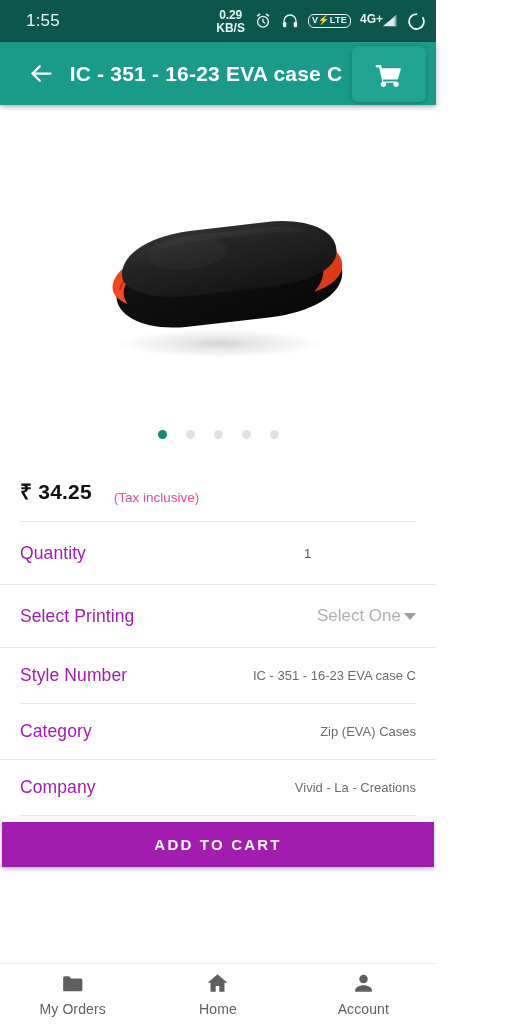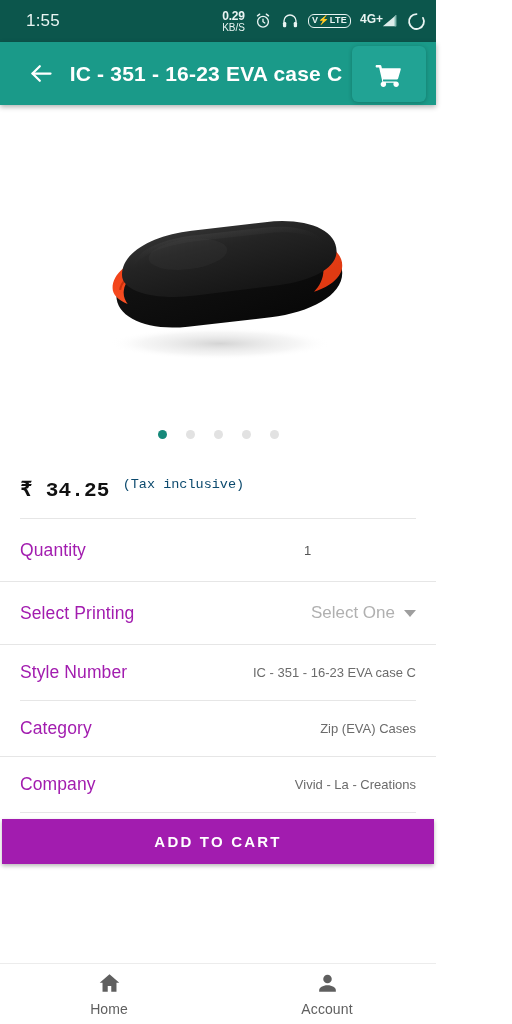--- a/index.html
+++ b/index.html
@@ -14,21 +14,21 @@
   
   .statusbar{
     height:42px; background:#0c564c; color:#e9f4f2;
     display:flex; align-items:center; padding:0 10px 0 26px;
     position:relative;
   }
   .status-time{ font-size:17px; letter-spacing:.2px; color:#eaf5f3; }
   .status-right{ margin-left:auto; display:flex; align-items:center; gap:9px; }
   .net-speed{ display:flex; flex-direction:column; align-items:center; line-height:1; }
   .net-speed .n{ font-size:12px; font-weight:bold; letter-spacing:-.2px; }
-  .net-speed .u{ font-size:10px; font-weight:normal; margin-top:1px; }
+  .net-speed .u{ font-size:12px; font-weight:bold; margin-top:1px; }
   .si{ display:block; }
   .volte-box{
     border:1.6px solid #e9f4f2; border-radius:6px;
     padding:1px 3px; font-size:9px; font-weight:bold; letter-spacing:.3px;
     line-height:1.05;
   }
   .sig-wrap{ display:flex; align-items:flex-start; }
   .sig-4g{ font-size:12px; font-weight:bold; margin-right:-2px; margin-top:-1px; }
 
   
@@ -54,38 +54,38 @@
   
   .gallery{ position:relative; height:355px; background:#ffffff; overflow:hidden; }
   .product-stage{ position:absolute; inset:0; display:flex; align-items:center; justify-content:center; }
   .case-wrap{ position:relative; width:320px; height:160px; margin-top:12px; }
 
   .dots{ position:absolute; left:0; right:0; bottom:21px; display:flex; justify-content:center; gap:19px; }
   .dot{ width:9px; height:9px; border-radius:50%; background:#e2e2e2; cursor:pointer; }
   .dot.active{ background:#16897a; }
 
   
-  .price-row{ display:flex; align-items:flex-start; padding:17px 20px 16px 20px;font-family:Liberation Mono, monospace; }
+  .price-row{ display:flex; align-items:flex-end; padding:17px 20px 16px 20px; }
   .price{ font-size:21px; font-weight:bold; color:#111; letter-spacing:.2px; }
-  .tax-note{ font-size:13.5px; color:#0c4a6e; margin-left:13px; }
+  .tax-note{ font-size:13.5px; color:#ec4899; margin-left:22px; }
 
   .div-full{ height:1px; background:#e6e6e6; }
   .div-inset{ height:1px; background:#e6e6e6; margin:0 20px; }
 
   
   .row{
     display:flex; align-items:center; justify-content:space-between;
     padding:0 20px; height:55px;
   }
   .row.tall{ height:62px; }
   .row-label{ font-size:17.5px; color:#a21caf; letter-spacing:.1px; }
   .row-value{ font-size:13px; color:#6b6b6b; text-align:right; }
   .qty-value{ font-size:13px; color:#555; width:200px; text-align:left; padding-left:88px; }
   .select-value{
-    display:flex; align-items:center; gap:9px;
+    display:flex; align-items:center; gap:3px;
     font-size:17px; color:#b0b0b0; cursor:pointer;
   }
   .caret{
     width:0; height:0; border-left:6px solid transparent; border-right:6px solid transparent;
     border-top:7px solid #9e9e9e;
   }
 
   
   .cta-wrap{ padding:6px 2px 0 2px; }
   .cta{
@@ -259,20 +259,26 @@
   </div>
   <div class="div-inset"></div>
 
   <div class="cta-wrap">
     <button class="cta">ADD TO CART</button>
   </div>
 
   <div class="bottomnav">
     <div class="nav-item">
       <svg width="25" height="25" viewBox="0 0 24 24" fill="#5f5f5f">
+        <path d="M3 6.5A1.5 1.5 0 014.5 5h4.3l1.9 2.2h9.3A1.5 1.5 0 0121.5 8.7v9.3A1.5 1.5 0 0120 19.5H4.5A1.5 1.5 0 013 18z"></path>
+      </svg>
+      <span class="nav-label">My Orders</span>
+    </div>
+    <div class="nav-item">
+      <svg width="25" height="25" viewBox="0 0 24 24" fill="#5f5f5f">
         <path d="M12 3.2L2.6 11.3h2.7v8.5h5V14.4h3.4v5.4h5v-8.5h2.7z"></path>
       </svg>
       <span class="nav-label">Home</span>
     </div>
     <div class="nav-item">
       <svg width="25" height="25" viewBox="0 0 24 24" fill="#5f5f5f">
         <circle cx="12" cy="7.6" r="4.1"></circle>
         <path d="M12 13.6c-4.5 0-8 2.3-8 4.6v1.6h16v-1.6c0-2.3-3.5-4.6-8-4.6z"></path>
       </svg>
       <span class="nav-label">Account</span>

